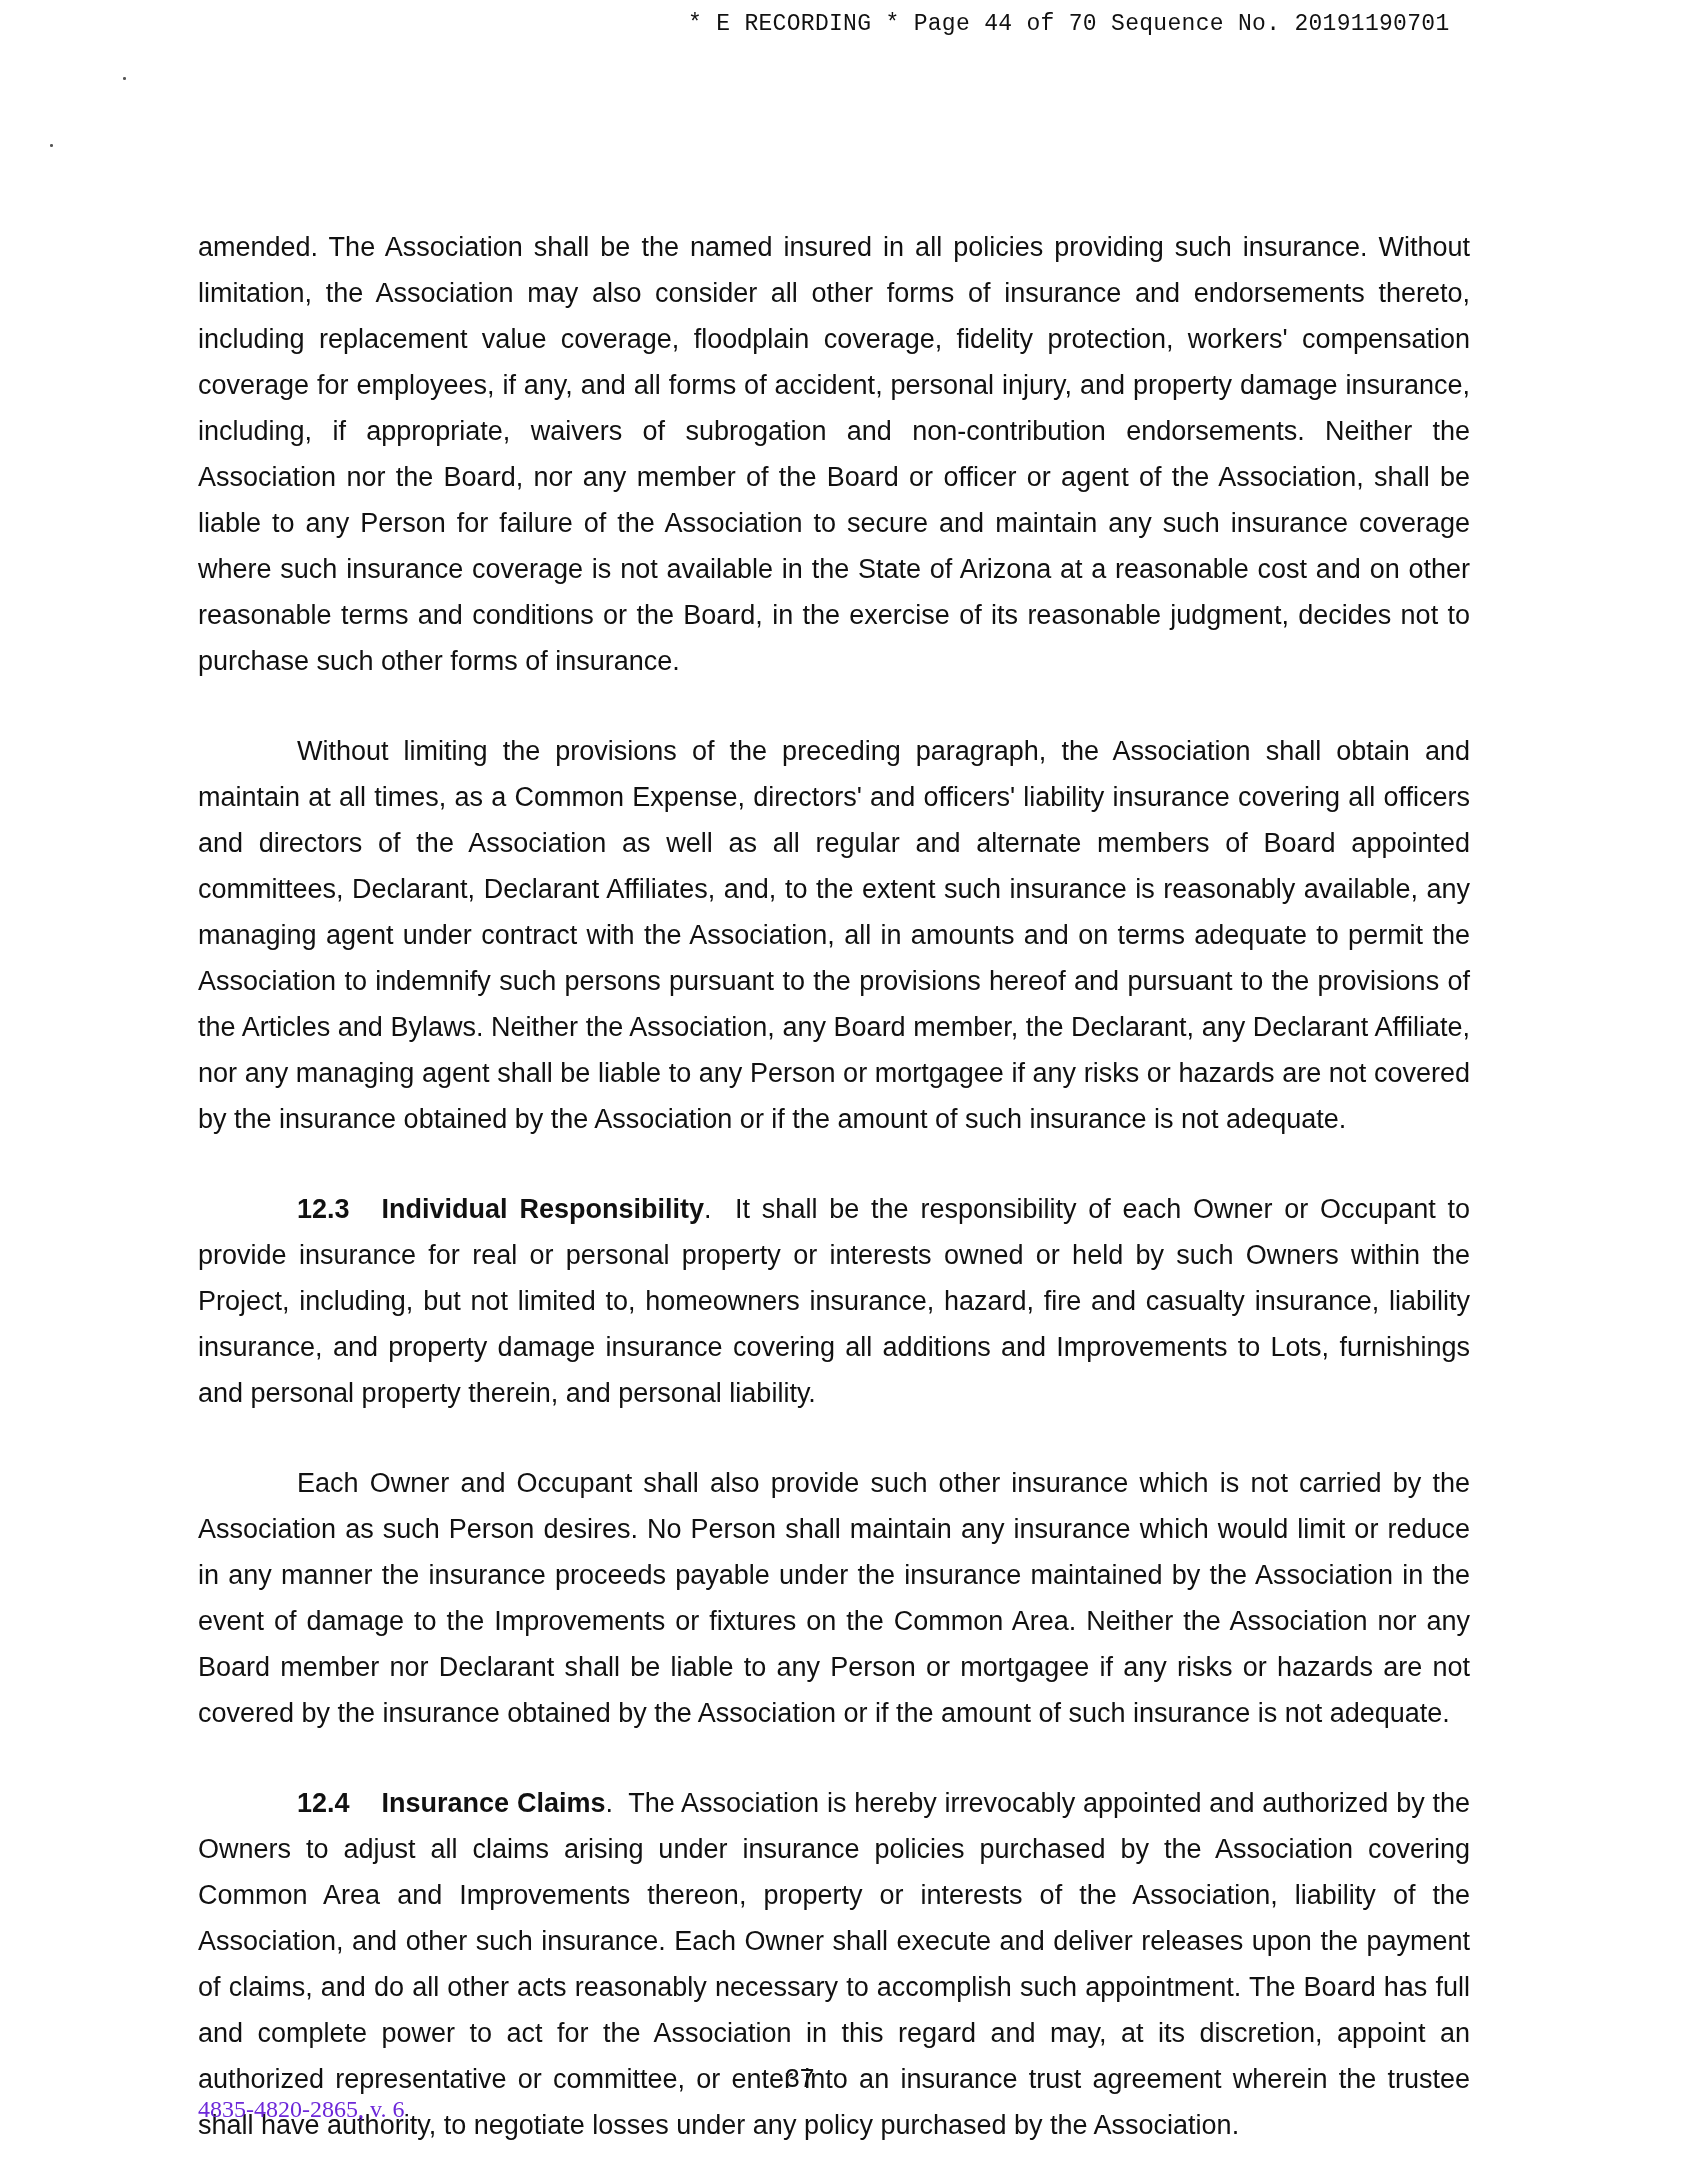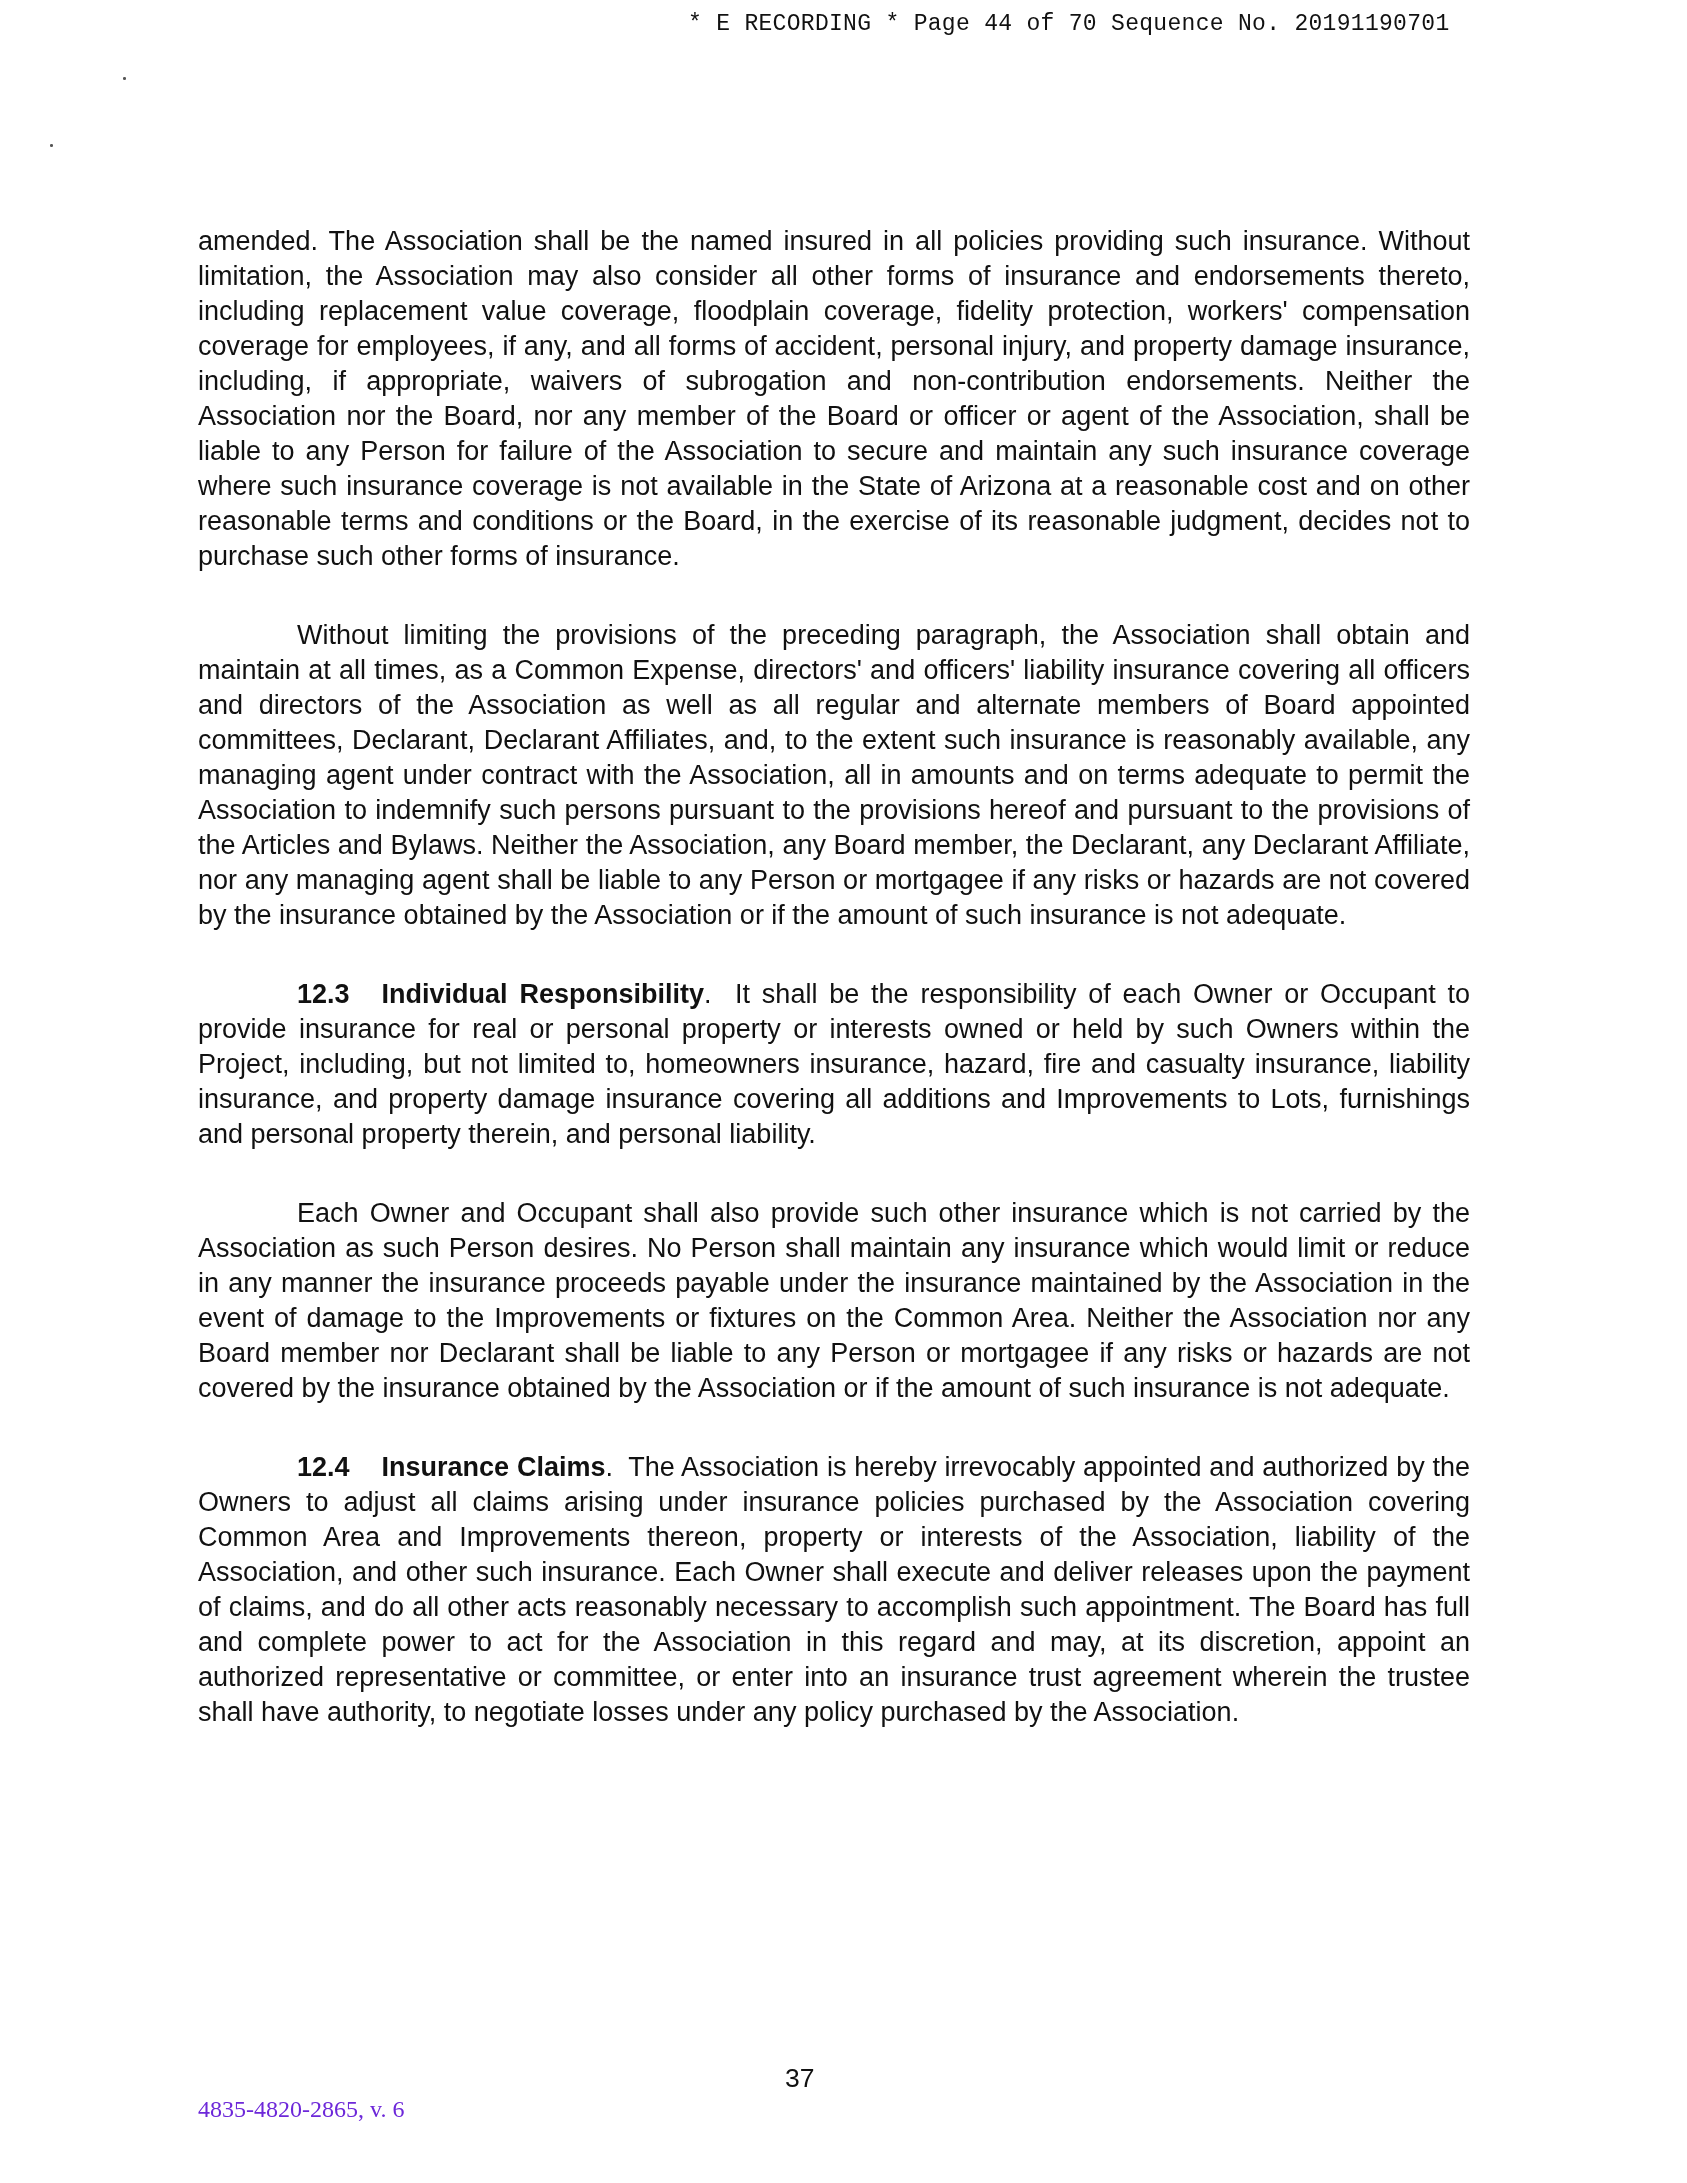--- a/index.html
+++ b/index.html
@@ -6,21 +6,21 @@
   body { width: 1687px; height: 2183px; position: relative; overflow: hidden; color: #111; }
   .header {
     position: absolute; top: 10.6px; left: 688px; width: 926px;
     font-family: "Liberation Mono", "DejaVu Sans Mono", monospace;
     font-size: 23px; font-weight: normal; letter-spacing: 0.3px; color: #111;
     white-space: nowrap;
   }
   .body-text {
     position: absolute; top: 224px; left: 198px; width: 1272px;
     font-family: "Liberation Sans", "DejaVu Sans", sans-serif;
-    font-size: 27px; line-height: 35px; color: #111;
+    font-size: 27px; line-height: 46px; color: #111;
   }
   .body-text p { margin: 0 0 35px 0; text-align: justify; }
   .body-text p.indent { text-indent: 99px; margin-top: 44px; }
   .sec-num { font-weight: bold; }
   .sec-gap { display: inline-block; width: 32px; }
   .sec-title { font-weight: bold; text-decoration-thickness: 2.6px; text-underline-offset: 4px; }
   .page-number {
     position: absolute; top: 2063px; left: 785px;
     font-family: "Liberation Sans", "DejaVu Sans", sans-serif; font-size: 26.5px; color: #111;
   }

